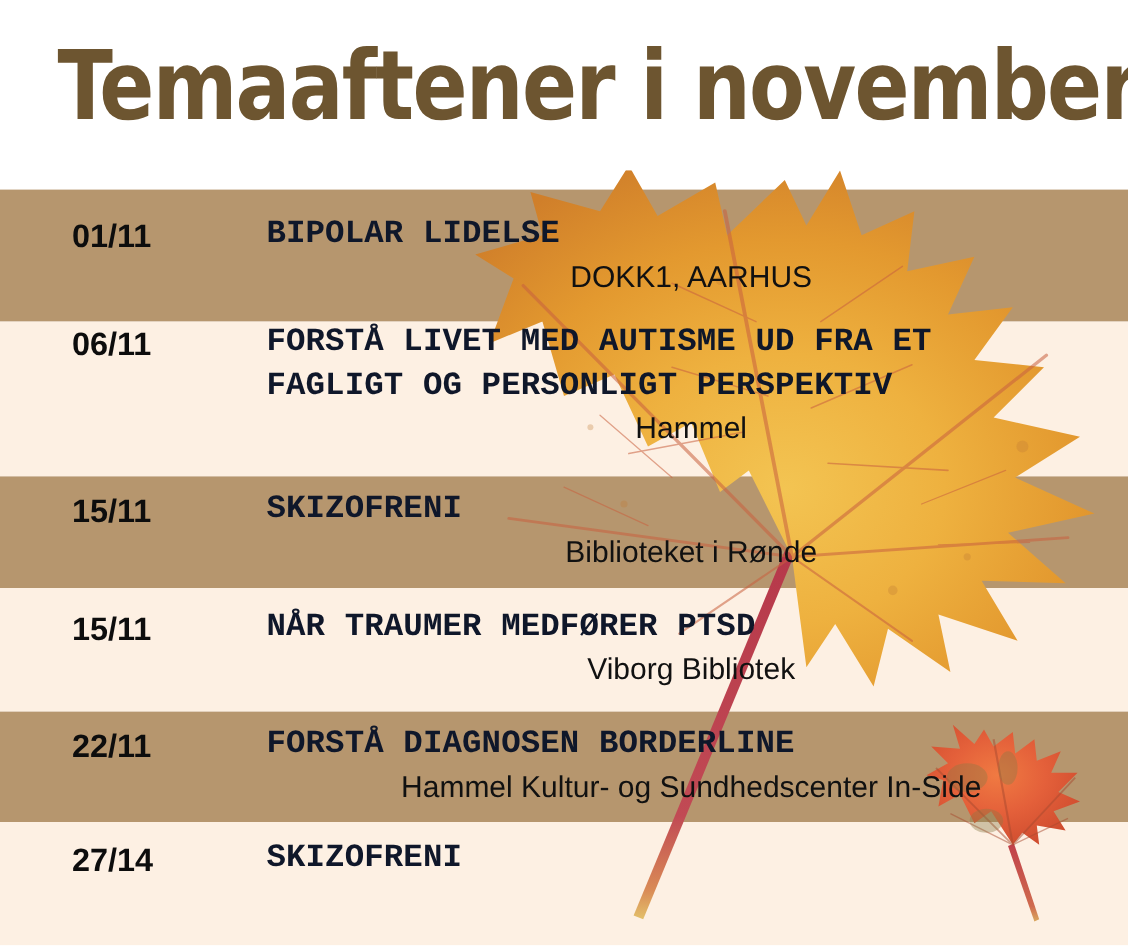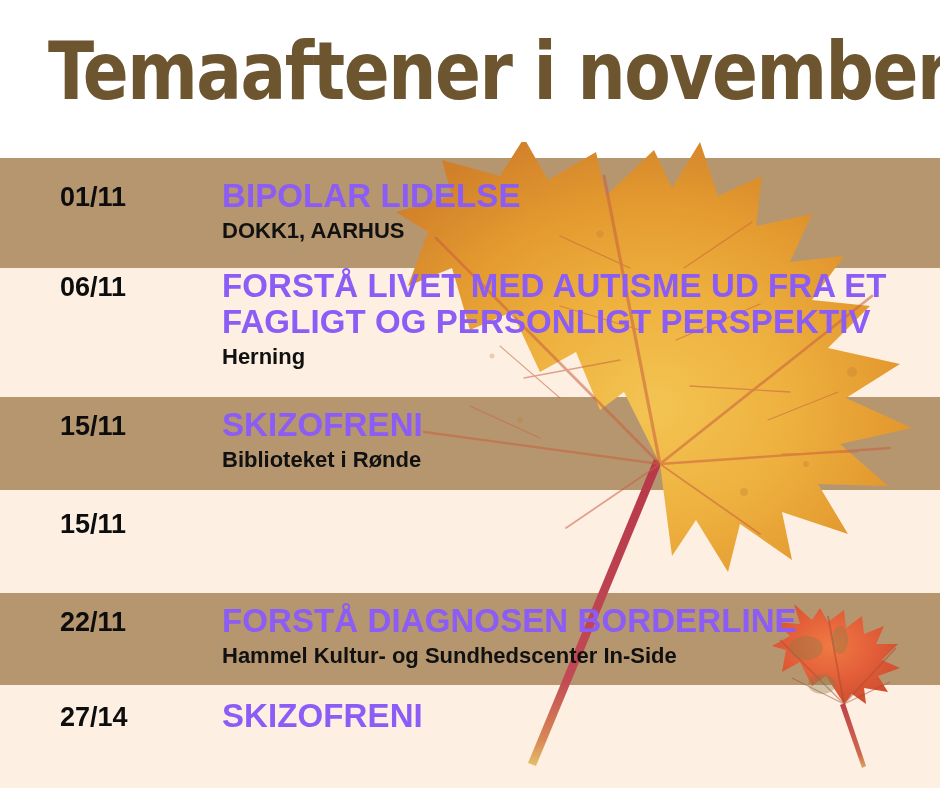--- a/index.html
+++ b/index.html
@@ -94,36 +94,37 @@
     color: #0d0d0d;
     letter-spacing: 0px;
     white-space: nowrap;
   }
   .row .info {
     position: absolute;
     left: 222px;
     right: 10px;
   }
   .row .title {
-    font-family: Liberation Sans, sans-serif;
-    font-size: 33px;
+    font-family: Liberation Mono, monospace;
+    font-size: 27px;
     font-weight: bold;
-    color: #8b5cf6;
+    color: #0f172a;
     letter-spacing: 0.1px;
     line-height: 36px;
     white-space: pre-line;
   }
   .row .venue {
     font-family: "Liberation Sans", sans-serif;
-    font-size: 22px;
-    font-weight: bold;
+    font-size: 25px;
+    font-weight: normal;
     color: #111111;
     line-height: 30px;
     margin-top: 2px;
     white-space: nowrap;
+    text-align: center;
   }
 
   
   .r0 { top: 158px; height: 110px; }
   .r0 .date  { top: 24px; text-align: right; }
   .r0 .info  { top: 20px; }
 
   .r1 { top: 252px; height: 129px; }
   .r1 .date  { top: 20px; }
   .r1 .info  { top: 16px; }
@@ -258,34 +259,38 @@
         <div class="title">BIPOLAR LIDELSE</div>
         <div class="venue">DOKK1, AARHUS</div>
       </div>
     </div>
 
     <div class="row r1">
       <div class="date">06/11</div>
       <div class="info">
         <div class="title">FORSTÅ LIVET MED AUTISME UD FRA ET
 FAGLIGT OG PERSONLIGT PERSPEKTIV</div>
-        <div class="venue">Herning</div>
+        <div class="venue">Hammel</div>
       </div>
     </div>
 
     <div class="row r2">
       <div class="date">15/11</div>
       <div class="info">
         <div class="title">SKIZOFRENI</div>
         <div class="venue">Biblioteket i Rønde</div>
       </div>
     </div>
 
     <div class="row r3">
       <div class="date">15/11</div>
+      <div class="info">
+        <div class="title">NÅR TRAUMER MEDFØRER PTSD</div>
+        <div class="venue">Viborg Bibliotek</div>
+      </div>
     </div>
 
     <div class="row r4">
       <div class="date">22/11</div>
       <div class="info">
         <div class="title">FORSTÅ DIAGNOSEN BORDERLINE</div>
         <div class="venue">Hammel Kultur- og Sundhedscenter In-Side</div>
       </div>
     </div>
 

